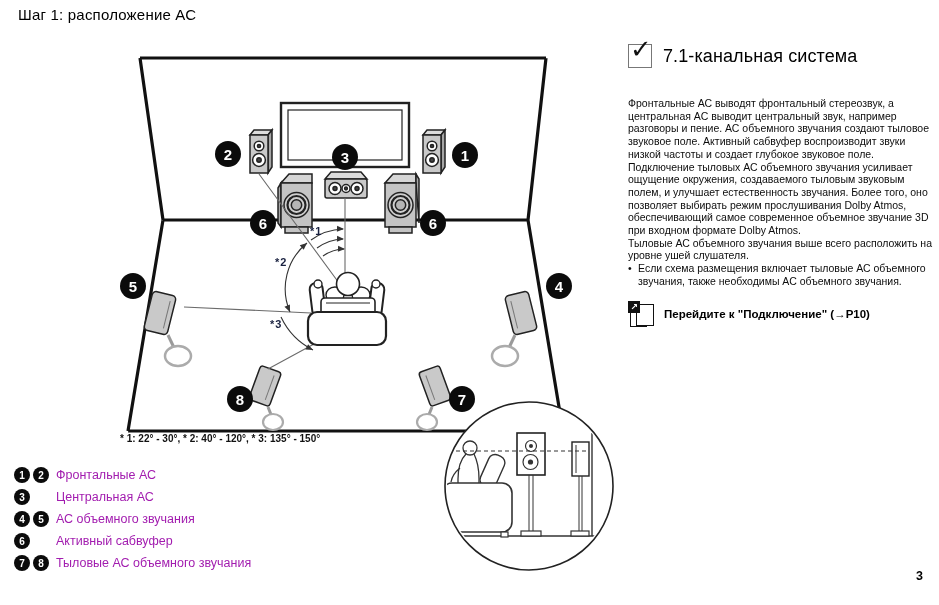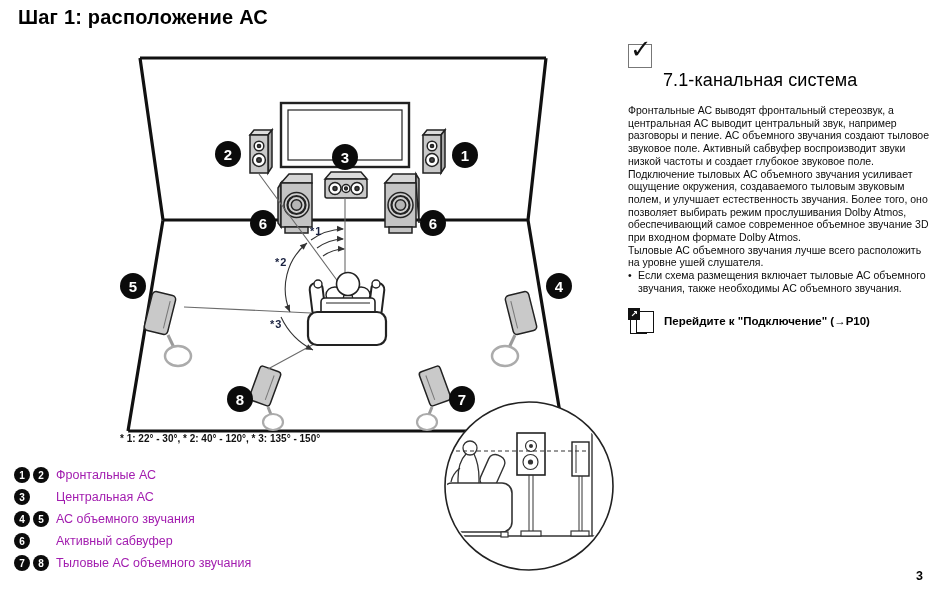--- a/index.html
+++ b/index.html
@@ -1,40 +1,40 @@
 <!DOCTYPE html>
 <html><head>
 <meta charset="utf-8">
 <style>
   html,body{margin:0;padding:0;background:#fff;}
   .page{position:relative;width:939px;height:605px;background:#fff;overflow:hidden;
         font-family:"Liberation Sans","DejaVu Sans",sans-serif;color:#111;}
-  .title{position:absolute;left:18px;top:6px;font-size:20px;font-weight:700;color:#000;letter-spacing:.2px;}
+  .title{position:absolute;left:18px;top:6px;font-size:15px;font-weight:400;color:#000;letter-spacing:.2px;}
   .diagram{position:absolute;left:118px;top:55px;width:500px;height:520px;}
   .diagram svg{position:absolute;left:0;top:0;}
   .badge{position:absolute;width:26px;height:26px;border-radius:50%;background:#0b0b0b;color:#fff;
          display:flex;align-items:center;justify-content:center;font-size:15px;font-weight:bold;z-index:3;}
   .b0{left:334px;top:87px;} .b1{left:97px;top:86px;} .b2{left:214px;top:89px;}
   .b3{left:428px;top:218px;} .b4{left:2px;top:218px;} .b5{left:132px;top:155px;}
   .b6{left:302px;top:155px;} .b7{left:331px;top:331px;} .b8{left:109px;top:331px;}
   .angle{position:absolute;font-size:11px;font-weight:bold;color:#18203f;z-index:2;letter-spacing:1px;}
   .a0{left:192px;top:170px;} .a1{left:157px;top:201px;} .a2{left:152px;top:263px;}
   .footnote{position:absolute;left:120px;top:433px;font-size:10px;font-weight:bold;color:#111;z-index:4;}
   .legend{position:absolute;left:14px;top:466px;z-index:4;}
   .legend-row{position:relative;height:22px;}
   .lbadge{position:absolute;top:1px;width:16px;height:16px;border-radius:50%;background:#0b0b0b;color:#fff;
           display:flex;align-items:center;justify-content:center;font-size:10px;font-weight:bold;}
   .lb1{left:0;} .lb2{left:19px;}
   .legend-label{position:absolute;left:42px;top:2px;font-size:12.5px;color:#a21caf;white-space:nowrap;}
   .rightcol{position:absolute;left:628px;top:44px;width:304px;}
   .r-head{display:flex;align-items:flex-start;}
   .checkbox{position:relative;width:22px;height:22px;border:1.6px solid #777;background:#fff;flex:0 0 auto;}
   .checkbox .tick{position:absolute;left:1px;top:-9px;font-size:26px;font-weight:bold;color:#111;line-height:1;}
-  .r-head-text{margin-left:11px;font-size:18px;font-weight:400;color:#000;padding-top:2px;letter-spacing:.1px;margin-top:24px;}
-  .r-body{margin-top:13px;font-size:10.5px;line-height:12.7px;color:#0c0c0c;}
+  .r-head-text{margin-left:11px;font-size:18px;font-weight:400;color:#000;padding-top:2px;letter-spacing:.1px;}
+  .r-body{margin-top:29px;font-size:10.5px;line-height:12.7px;color:#0c0c0c;}
   .r-body p{margin:0;}
   .r-bullet{display:flex;margin:0;}
   .r-bullet .dot{width:10px;flex:0 0 auto;}
   .goto{display:flex;align-items:center;margin-top:13px;}
   .goto-icon{position:relative;width:28px;height:27px;flex:0 0 auto;}
   .gpage-back{position:absolute;left:2px;top:5px;width:15px;height:19px;border:1.5px solid #111;background:#fff;}
   .gpage-front{position:absolute;left:8px;top:3px;width:16px;height:20px;border:1.5px solid #111;background:#fff;}
   .garrow{position:absolute;left:0;top:0;width:12px;height:12px;background:#111;color:#fff;
           display:flex;align-items:center;justify-content:center;font-size:9px;font-weight:bold;}
   .goto-text{margin-left:8px;font-size:11.5px;font-weight:bold;color:#000;}
@@ -253,21 +253,21 @@
   <div class="rightcol">
     <div class="r-head">
       <span class="checkbox">
         <span class="tick">✓</span>
       </span>
       <span class="r-head-text">7.1-канальная система</span>
     </div>
     <div class="r-body">
       <p>Фронтальные АС выводят фронтальный стереозвук, а центральная АС выводит центральный звук, например разговоры и пение. АС объемного звучания создают тыловое звуковое поле. Активный сабвуфер воспроизводит звуки низкой частоты и создает глубокое звуковое поле.</p>
       <p>Подключение тыловых АС объемного звучания усиливает ощущение окружения, создаваемого тыловым звуковым полем, и улучшает естественность звучания. Более того, оно позволяет выбирать режим прослушивания Dolby Atmos, обеспечивающий самое современное объемное звучание 3D при входном формате Dolby Atmos.</p>
-      <p>Тыловые АС объемного звучания лучше всего расположить на уровне ушей слушателя.</p>
+      <p>Тыловые АС объемного звучания выше всего расположить на уровне ушей слушателя.</p>
       <div class="r-bullet">
         <span class="dot">•</span>
         <span>Если схема размещения включает тыловые АС объемного звучания, также необходимы АС объемного звучания.</span>
       </div>
     </div>
     <div class="goto">
       <span class="goto-icon">
         <span class="gpage-back"></span>
         <span class="gpage-front"></span>
         <span class="garrow">↗</span>

